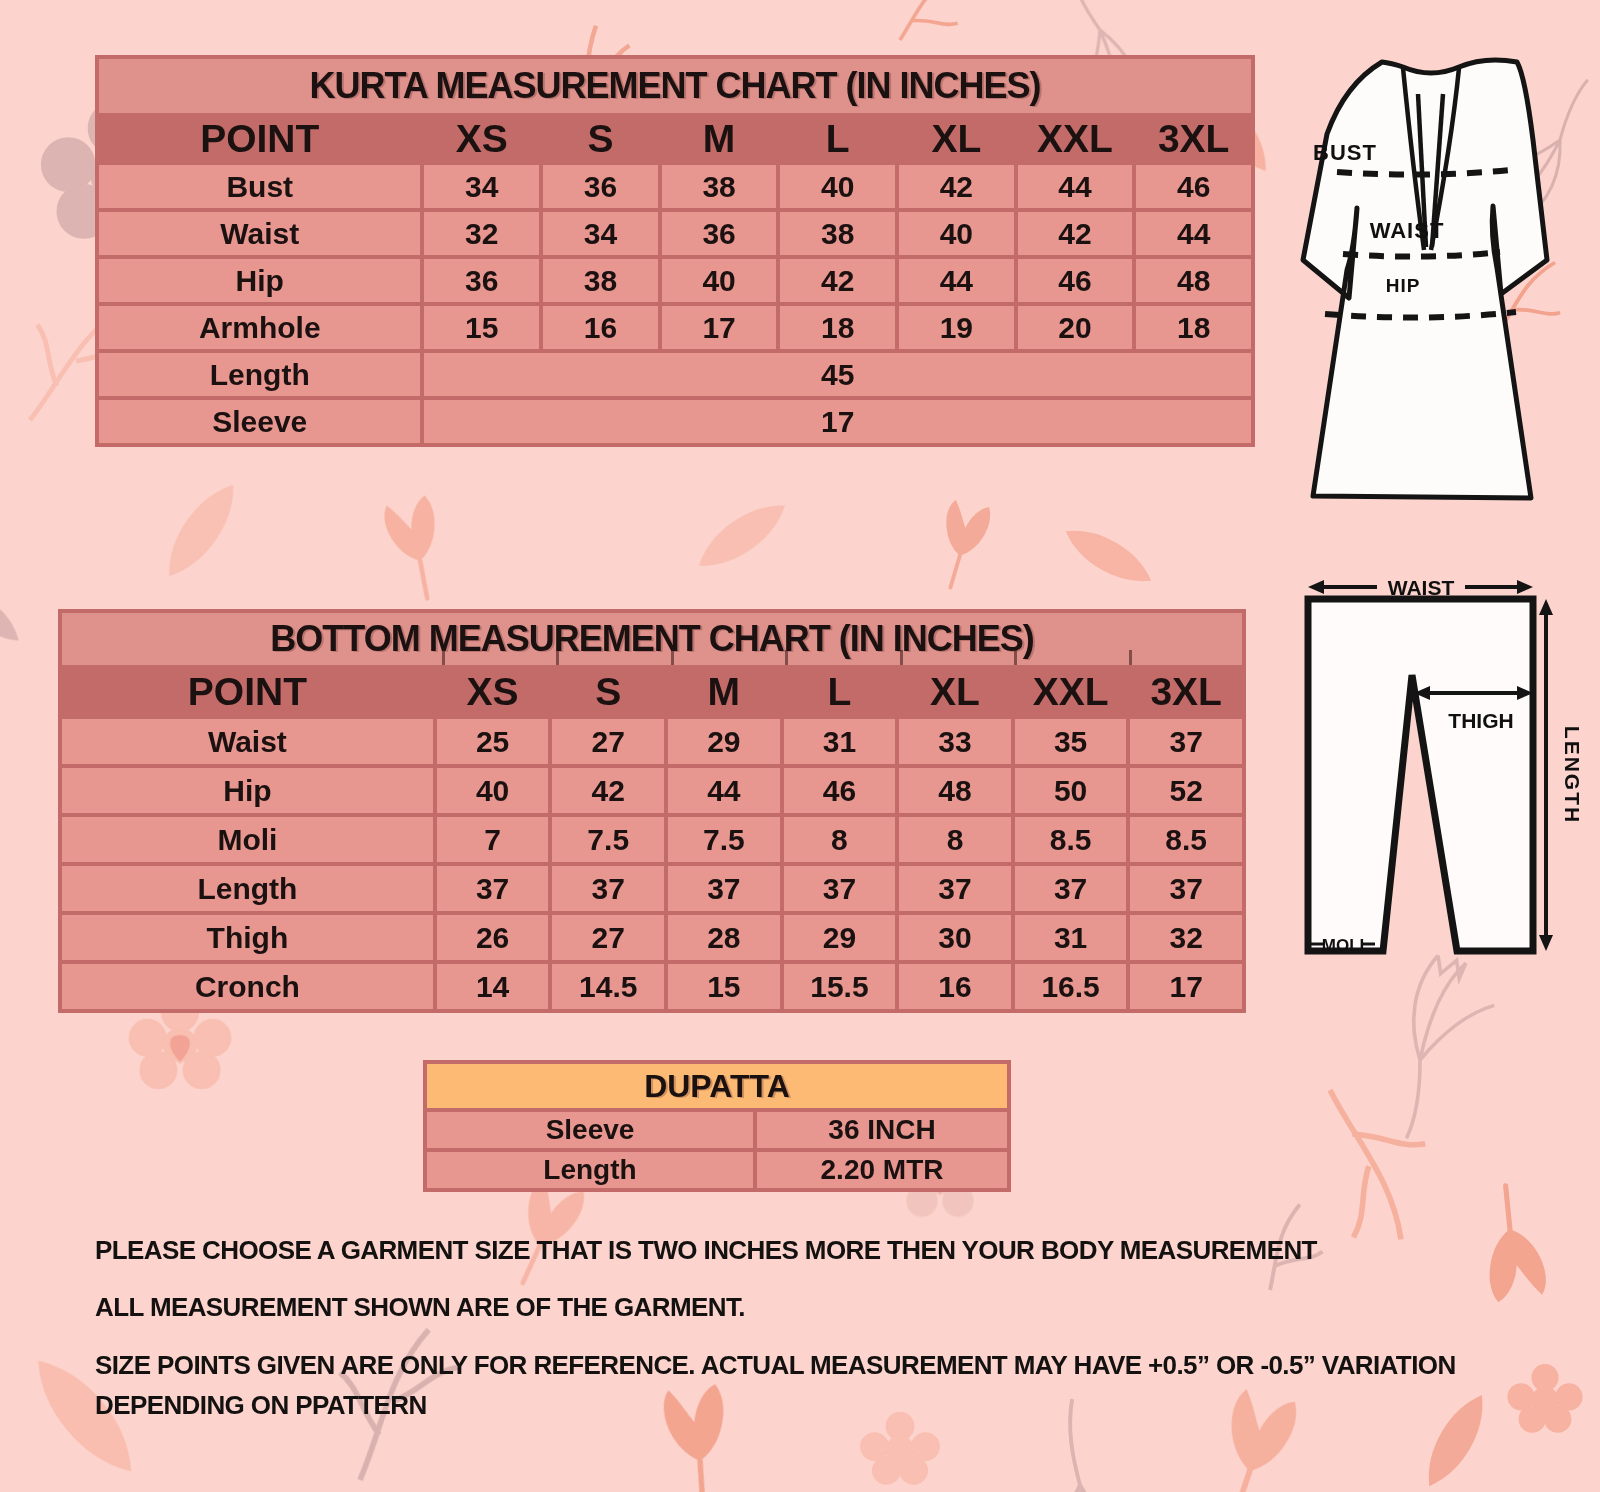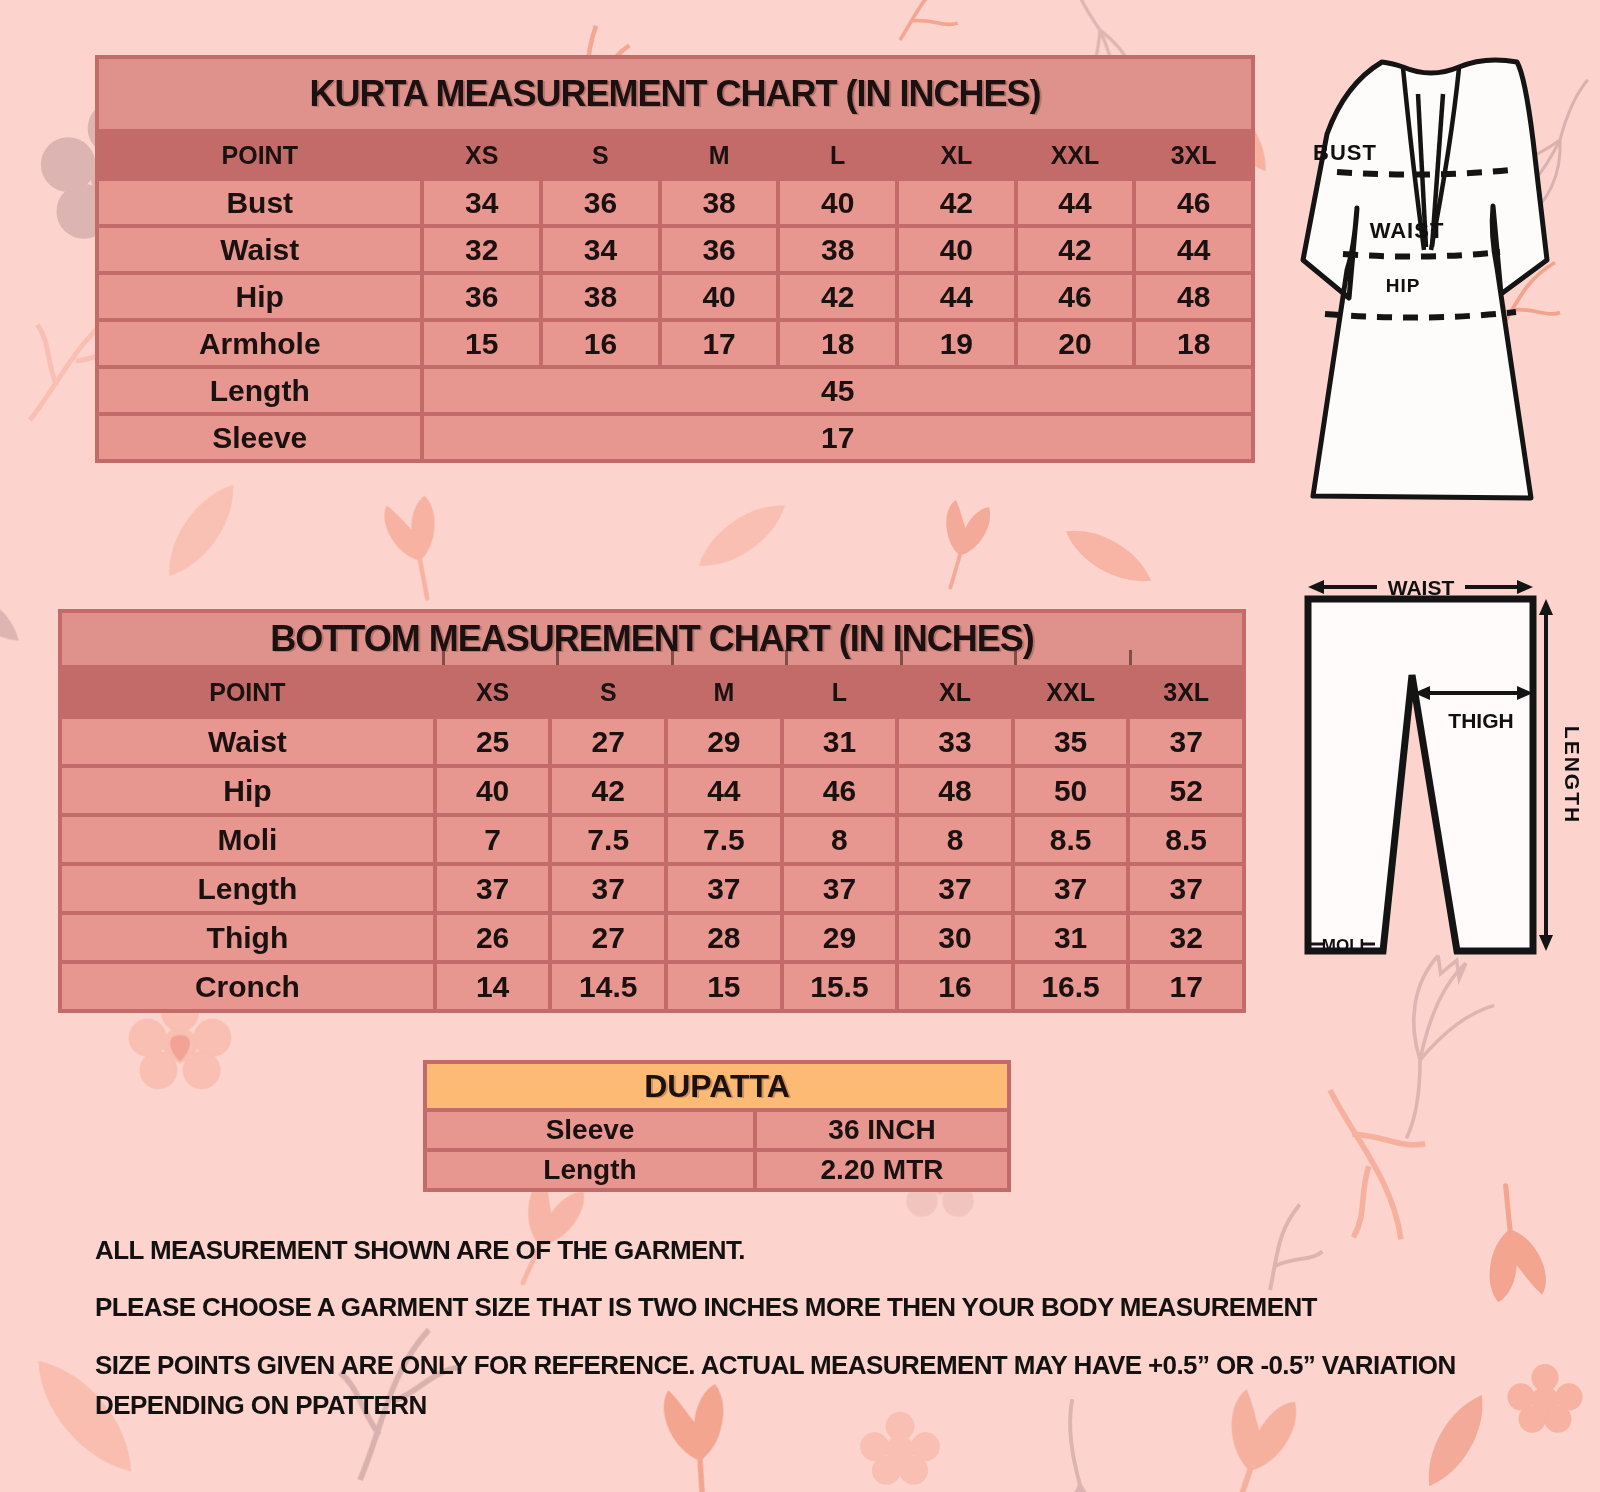--- a/index.html
+++ b/index.html
@@ -6,23 +6,23 @@
   .canvas{position:relative;width:1600px;height:1492px;overflow:hidden;background:#fcd4cd;
           font-family:"Liberation Sans",sans-serif;}
   .floral{position:absolute;inset:0;z-index:0;}
   .panel{position:absolute;z-index:2;}
   #kurta-panel{left:95px;top:55px;width:1160px;}
   #bottom-panel{left:58px;top:609px;width:1188px;}
   #dupatta-panel{left:423px;top:1060px;width:588px;}
   table.chart{width:100%;border-collapse:separate;border-spacing:4px;background:#c26b68;table-layout:fixed;}
   table.chart th,table.chart td{padding:0;text-align:center;vertical-align:middle;font-weight:700;
       color:#1b1111;overflow:hidden;white-space:nowrap;}
-  .titlecell{background:#df928b;font-size:36px;height:70px;letter-spacing:-1px;
+  .titlecell{background:#df928b;font-size:36px;height:54px;letter-spacing:-1px;
       text-shadow:2px 1px 0 rgba(90,35,35,.28);position:relative;}
-  th.hdr{background:#c26b68;font-size:25px;height:44px;}
+  th.hdr{background:#c26b68;font-size:39px;height:44px;}
   td.cell{background:#e7978f;font-size:30px;}
   #kurta-panel td.cell{height:43px;}
   #bottom-panel .titlecell{height:52px;}
   #bottom-panel th.hdr{height:46px;}
   #bottom-panel td.cell{height:45px;}
   #dupatta-panel .titlecell{background:#fdba74;height:44px;font-size:32px;letter-spacing:0;}
   #dupatta-panel td.cell{height:36px;font-size:28px;}
   .tick{position:absolute;bottom:0;width:3px;height:15px;background:rgba(55,22,22,.55);}
   .diagram{position:absolute;z-index:1;}
   #kurta-diagram{left:1285px;top:48px;}
@@ -361,18 +361,18 @@
   </g>
   <text transform="rotate(90 280 217)" x="280" y="217" font-size="21" letter-spacing="2" text-anchor="middle">LENGTH</text>
   <g stroke="#141414" stroke-width="3">
     <line x1="26" y1="386" x2="38" y2="386"></line>
         <line x1="78" y1="386" x2="90" y2="386"></line>
   </g>
   <text x="58" y="393" font-size="17" text-anchor="middle">MOLI</text>
 </svg>
 
 <div class="notes">
+  <p>PLEASE CHOOSE A GARMENT SIZE THAT IS TWO INCHES MORE THEN YOUR BODY MEASUREMENT</p>
   <p>ALL MEASUREMENT SHOWN ARE OF THE GARMENT.</p>
-  <p>PLEASE CHOOSE A GARMENT SIZE THAT IS TWO INCHES MORE THEN YOUR BODY MEASUREMENT</p>
   <p>SIZE POINTS GIVEN ARE ONLY FOR REFERENCE. ACTUAL MEASUREMENT MAY HAVE +0.5” OR -0.5” VARIATION DEPENDING ON PPATTERN</p>
 </div>
 
 </div>
 
 </body></html>

